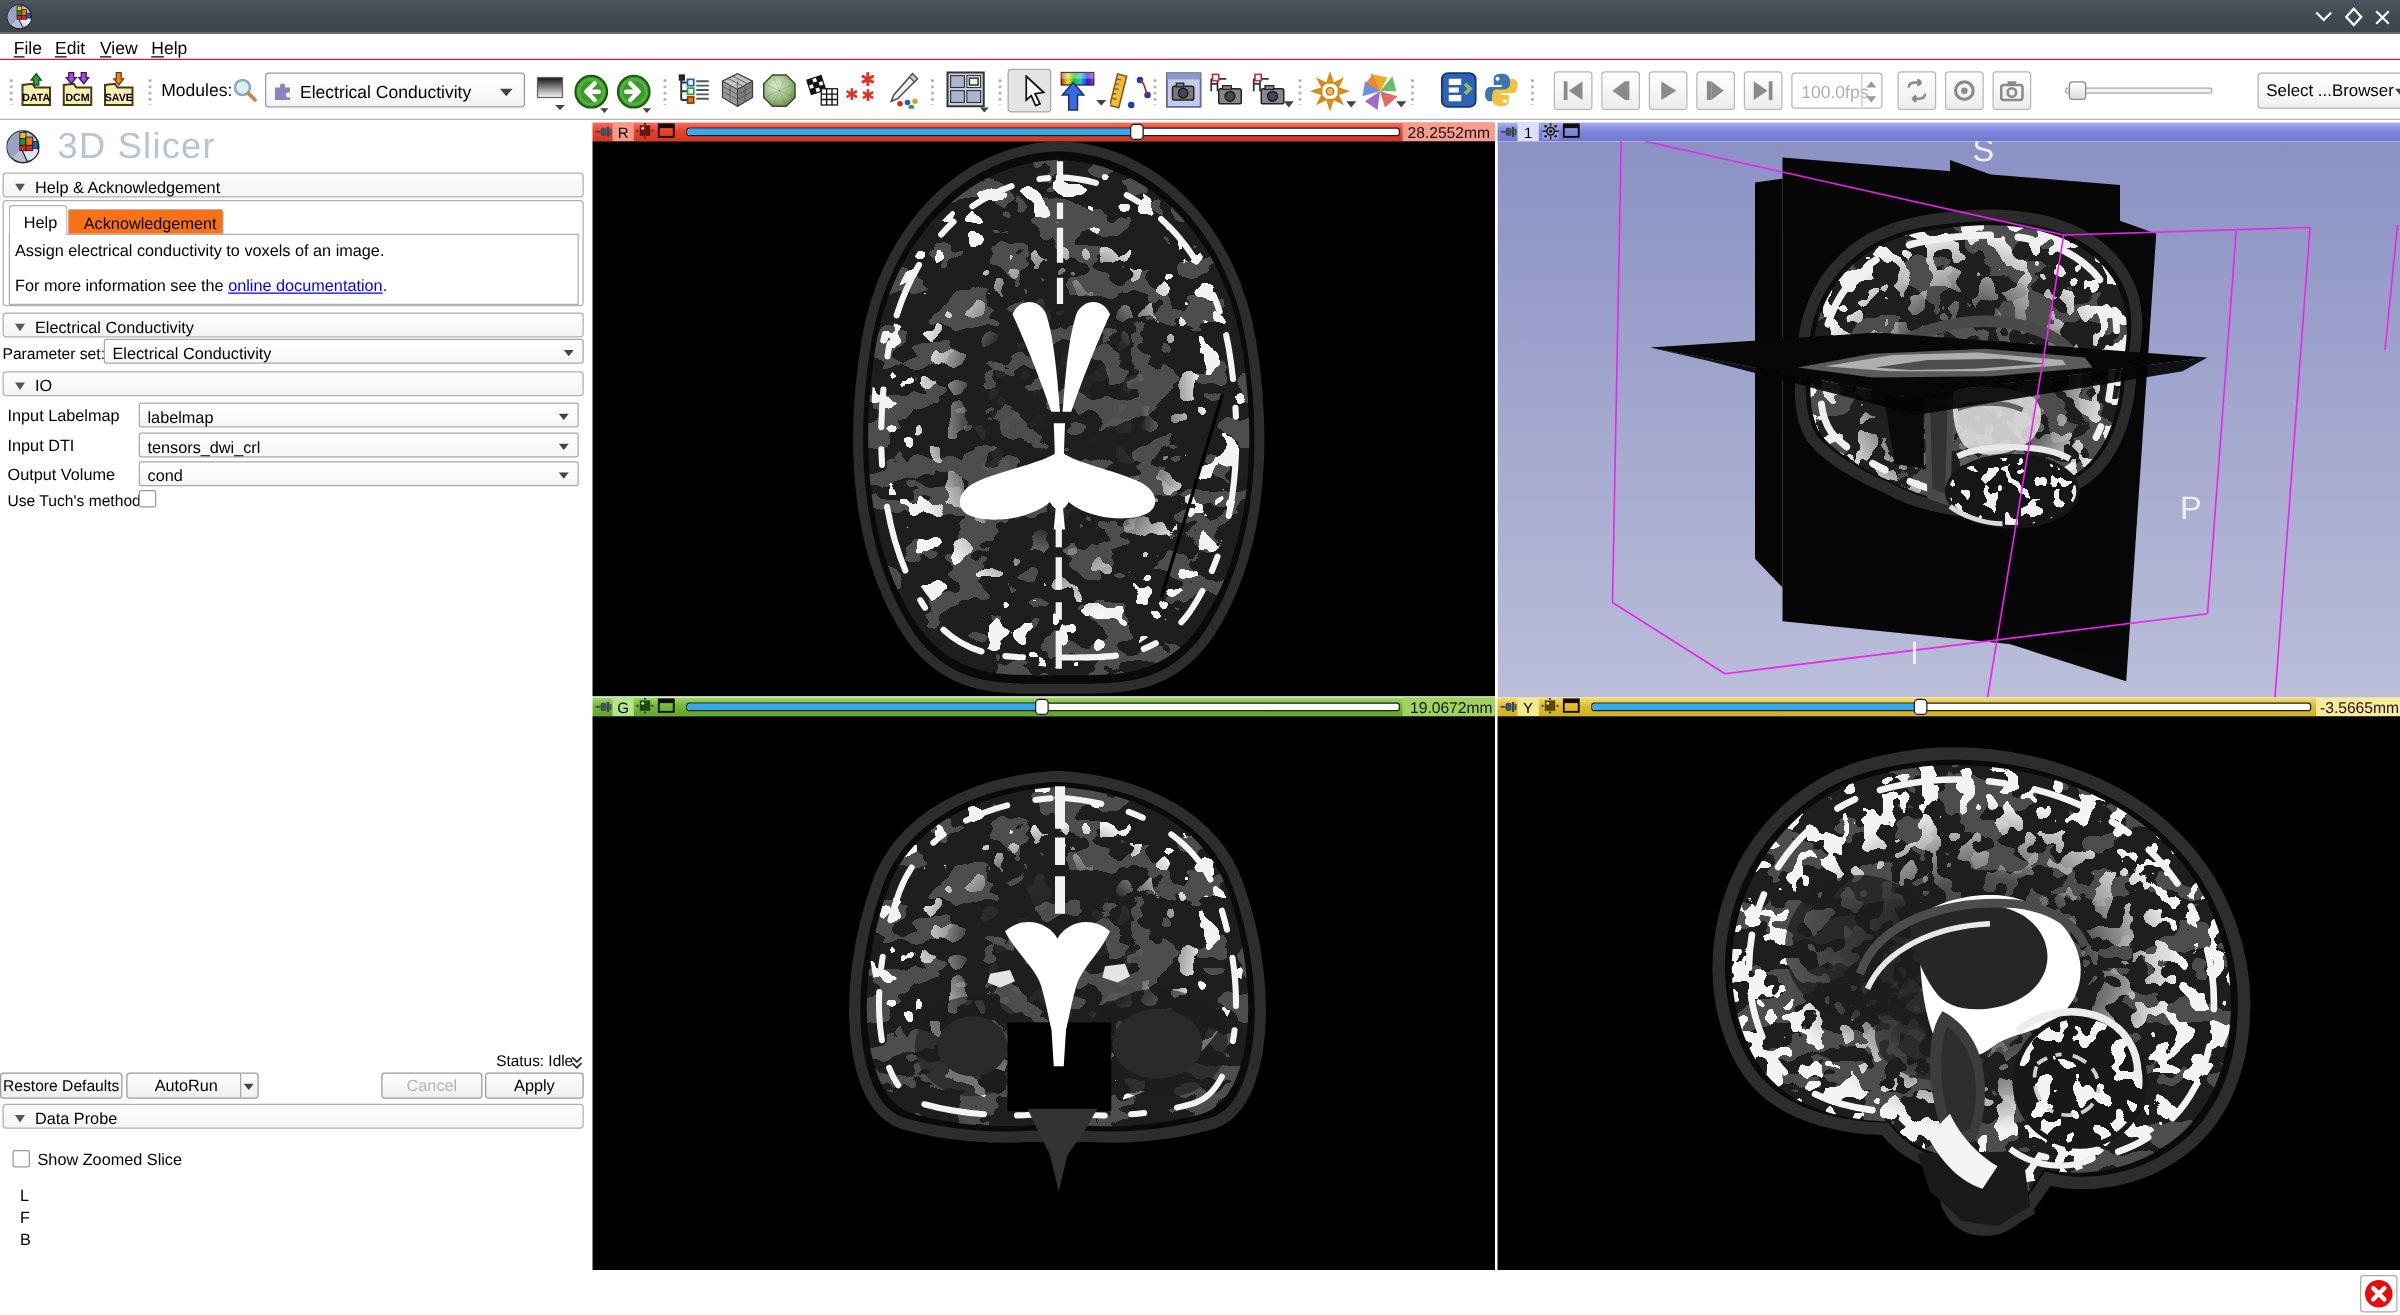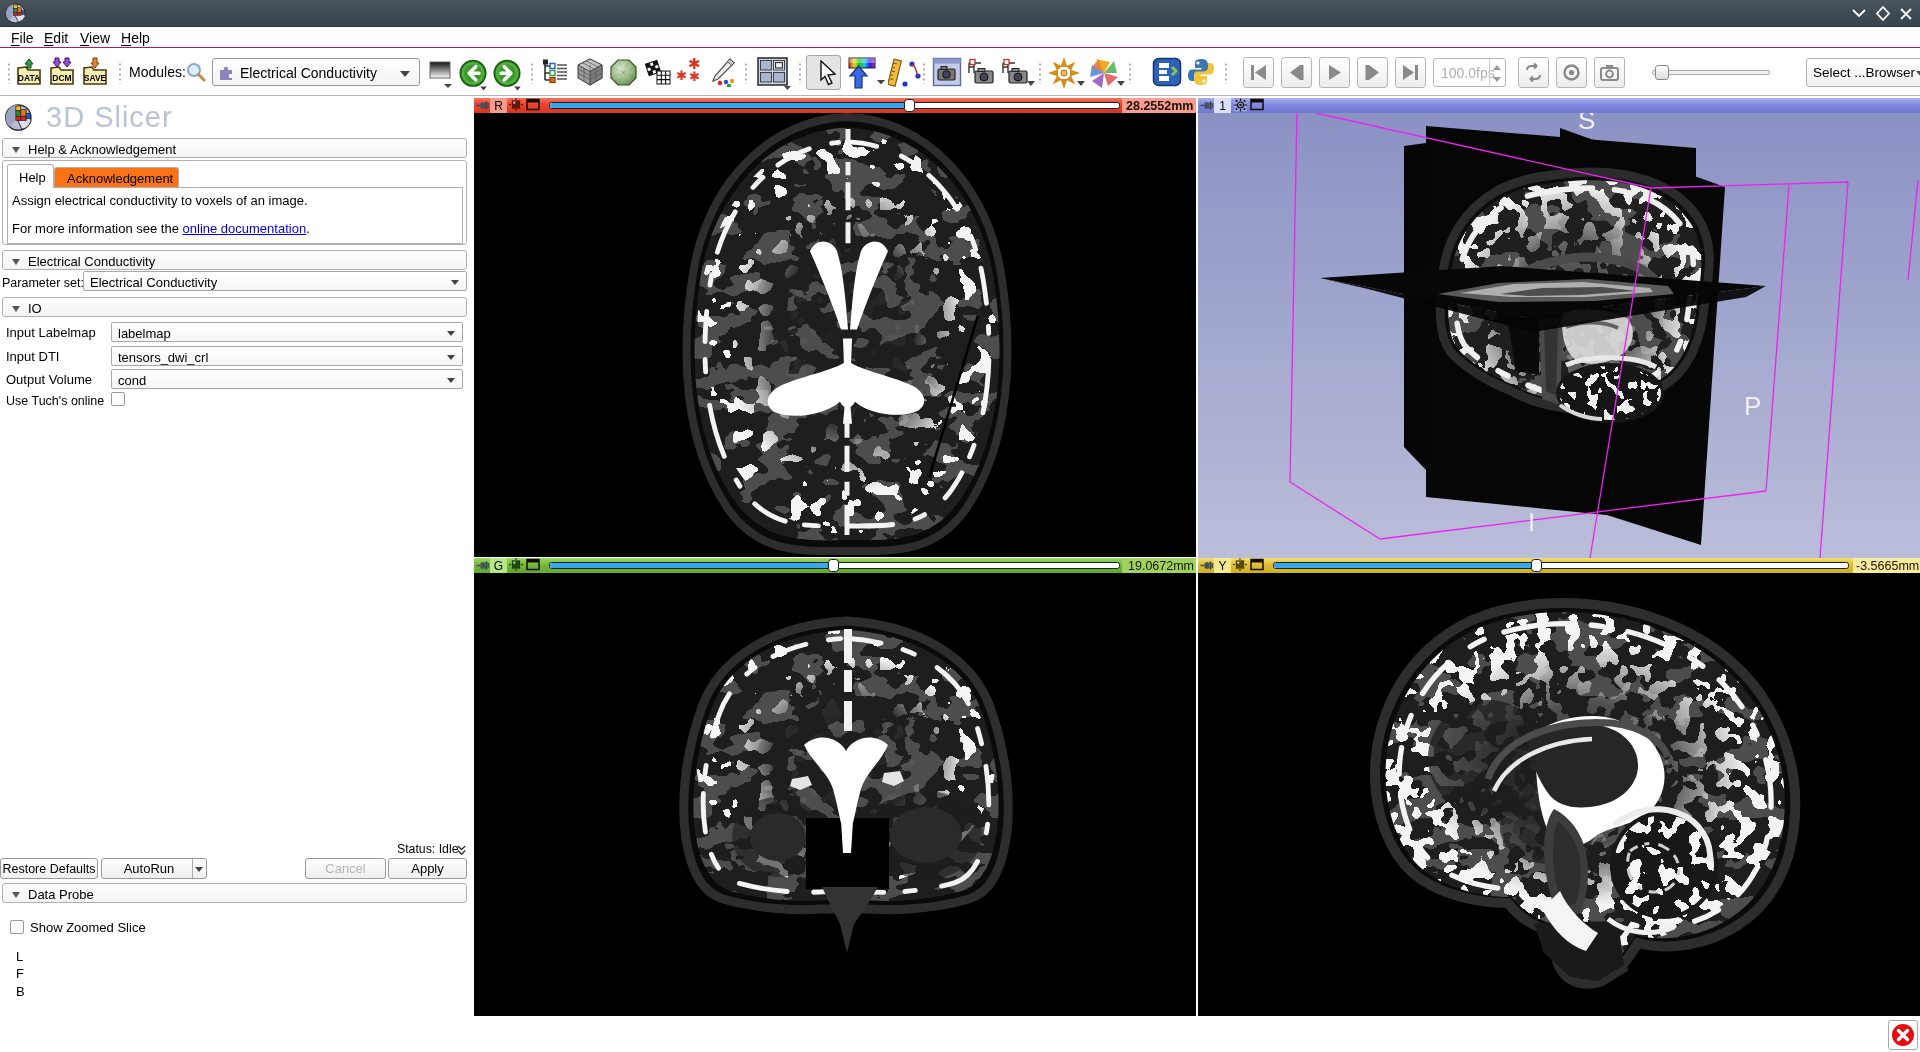--- a/index.html
+++ b/index.html
@@ -384,21 +384,21 @@
 <div class="flabel" style="left:6px;top:349px;">Input DTI</div>
 <div class="combo" style="left:111px;top:346px;width:352px;">
       <div class="cbtext">tensors_dwi_crl</div>
       <div class="arr"></div>
     </div>
 <div class="flabel" style="left:6px;top:372px;">Output Volume</div>
 <div class="combo" style="left:111px;top:369px;width:352px;">
       <div class="cbtext">cond</div>
       <div class="arr"></div>
     </div>
-<div class="flabel" style="left:6px;top:394px;font-size:12.5px;">Use Tuch's online</div>
+<div class="flabel" style="left:6px;top:394px;font-size:12.5px;">Use Tuch's method</div>
 <div class="checkbox" style="left:111px;top:392px;"></div>
 <div class="flabel" style="left:397px;top:842px;font-size:12.3px;">Status: Idle</div>
 <svg class="abs" style="left:456px;top:845px" width="11" height="11" viewBox="0 0 12 12">
       <path d="M2 1 L6 5 L10 1 M2 6 L6 10 L10 6" stroke="#333" stroke-width="1.6" fill="none"></path>
     </svg>
 <div class="btn" style="left:0px;top:858px;width:98px;font-size:12.5px;">
       <div style="margin-top:3px">Restore Defaults</div>
     </div>
 <div class="btn" style="left:101px;top:858px;width:106px;">
       <div style="margin-top:2px;margin-left:-10px">AutoRun</div>
@@ -440,21 +440,21 @@
       <circle cx="13" cy="6.5" r="0.8" fill="#1a0a06"></circle>
     </svg>
 <svg class="abs" style="left:526px;top:98px" width="14" height="13" viewBox="0 0 14 13">
 <rect x="1" y="1.5" width="12" height="10" fill="none" stroke="#140a06" stroke-width="1.5"></rect>
 <rect x="1" y="1.5" width="12" height="3" fill="#140a06"></rect>
     </svg>
 <div class="abs" style="left:549px;top:102px;width:571px;height:7px;border:1px solid #16202e;border-radius:2.5px;background:#fff;"></div>
     <div class="abs" style="left:550px;top:103px;width:356px;height:5px;background:#35a8ee;border-radius:2px;"></div>
     <div class="abs" style="left:904px;top:99px;width:11px;height:13px;background:#fff;border:1.5px solid #1a1a1a;border-radius:3.5px;"></div>
 <div class="abs" style="left:1122px;top:98px;width:74px;height:15px;background:#f79e90;"></div>
-<div class="mmtext" style="left:1126px;top:99px;font-weight:bold;">28.2552mm</div>
+<div class="mmtext" style="left:1126px;top:99px;">28.2552mm</div>
 <div class="vpbar" style="left:1198px;top:98px;width:722px;background:linear-gradient(#aab0ee,#7f88dd 45%,#6f78d2);"></div>
 <svg class="abs" style="left:1200px;top:101px" width="14" height="9" viewBox="0 0 14 9">
 <path d="M0.5 4.5 L4.5 4.5" stroke="#3e4850" stroke-width="1.4"></path>
 <rect x="4.5" y="1.2" width="4.6" height="6.6" rx="1.6" fill="#46525c"></rect>
 <rect x="9.4" y="0.4" width="2" height="8.2" rx="0.8" fill="#3a444c"></rect>
 <rect x="11.6" y="2" width="1.6" height="5" rx="0.6" fill="#46525c"></rect>
     </svg>
 <div class="vplabelbox" style="left:1214px;top:98px;width:17px;background:#dcdff8;">
       <div style="margin-top:1px">1</div>
     </div>

